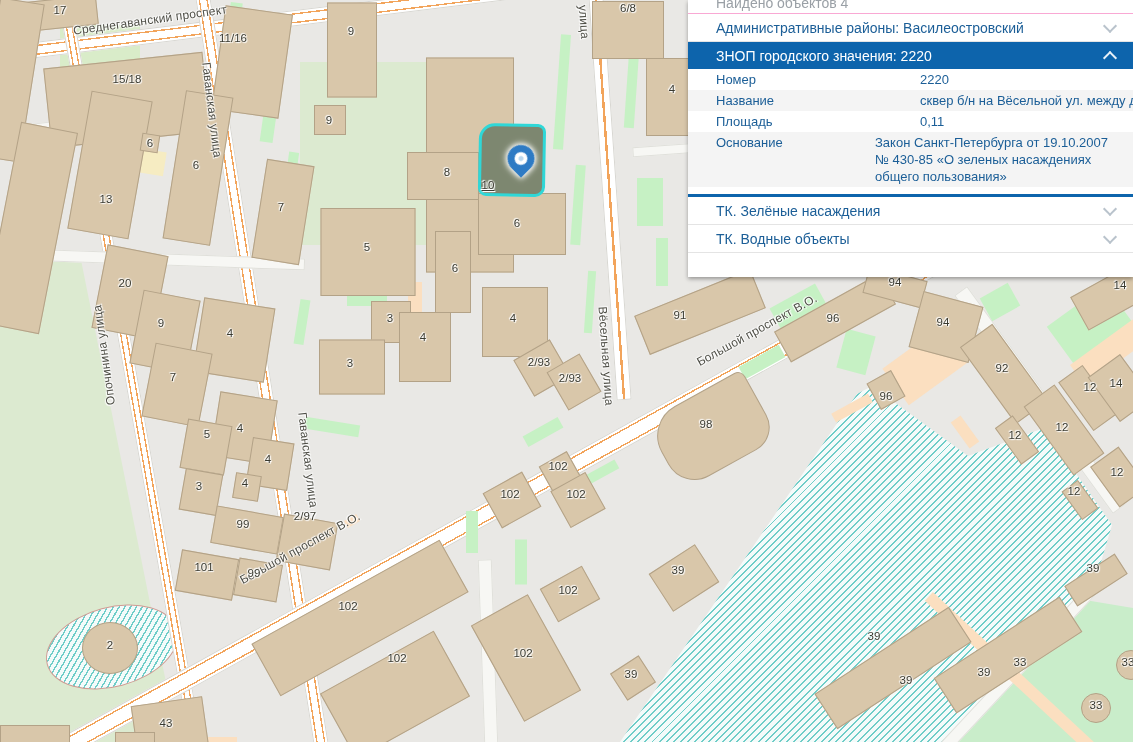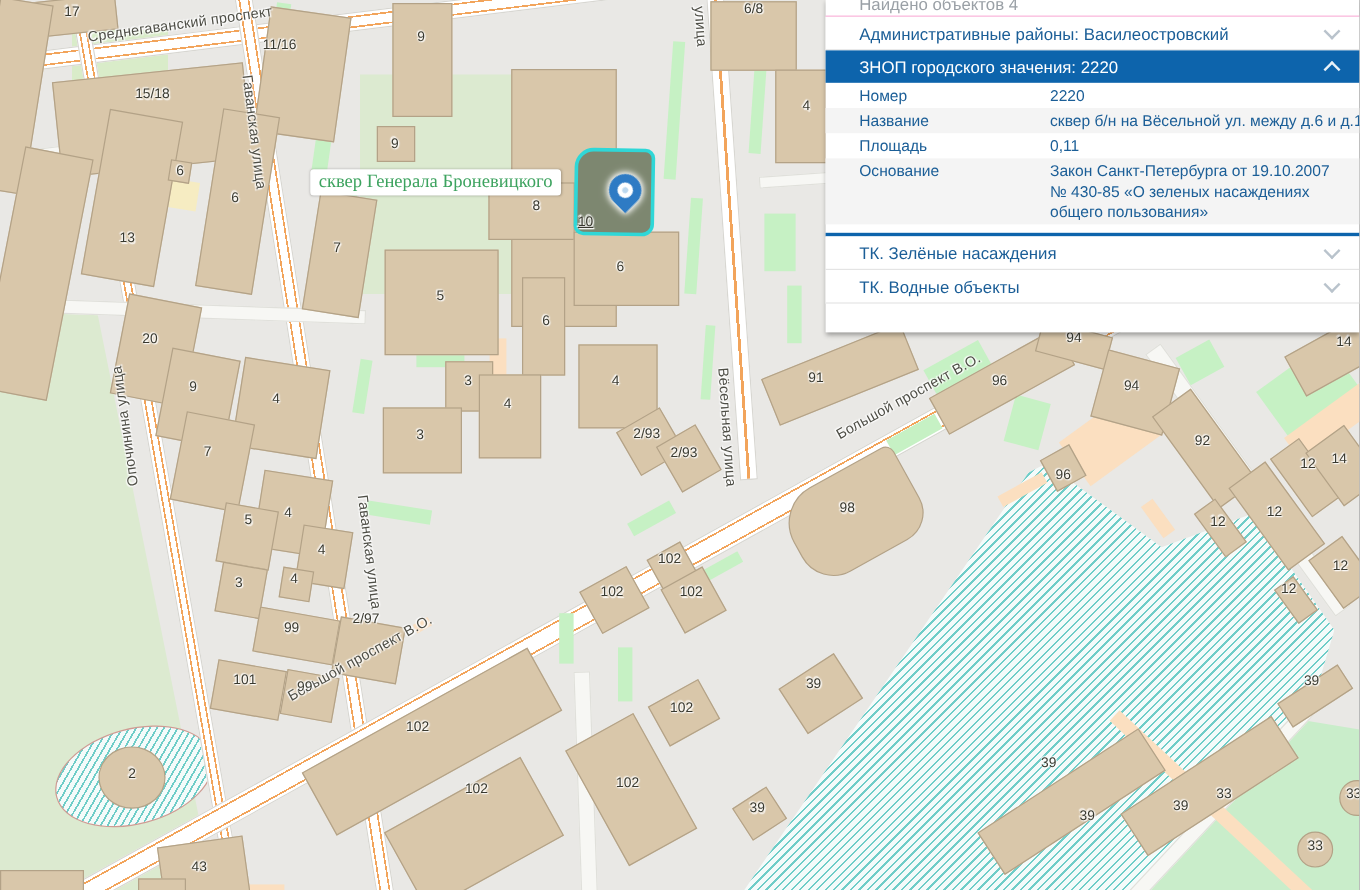--- a/index.html
+++ b/index.html
@@ -35,21 +35,21 @@
   .secrow{height:27px;display:flex;align-items:center;justify-content:space-between;padding:0 18px 0 28px;
     border-bottom:1px solid #e4e4e4;color:#1b5e97;font-size:14px;cursor:pointer;background:#fff;}
   .secrow.sel{background:#0d64ac;color:#fff;border-bottom:none;}
   .chev{width:8px;height:8px;border-right:2px solid #b9c3cc;border-bottom:2px solid #b9c3cc;transform:rotate(45deg);margin-top:-4px;flex:none;}
   .chev.up{border-color:#e8f1f8;transform:rotate(-135deg);margin-top:4px;}
   .details{font-size:13px;color:#1b5e97;}
   .drow{display:flex;align-items:flex-start;padding:2px 8px 2px 28px;line-height:17px;min-height:17px;}
   .drow.alt{background:#f4f4f4;}
   .dkey{width:159px;flex:none;}
   .dval{flex:1;}
-  .dval.nowrap{white-space:nowrap;}
+  .dval.nowrap{white-space:nowrap;margin-left:45px;}
   .bluebar{height:3px;background:#0d64ac;margin-top:7px;}
 </style>
 </head>
 <body>
 
 <div id="stage">
   <div id="map" style="background: rgb(233, 232, 229);">
       <div class="park" style="background: rgb(220, 234, 208); clip-path: polygon(0px 245px, 80px 255px, 178px 742px, 0px 742px);"></div>
       <div class="park" style="background: rgb(201, 237, 202); clip-path: polygon(950px 742px, 1085px 600px, 1133px 608px, 1133px 742px);"></div>
       <div class="park" style="background: rgb(220, 234, 208); clip-path: polygon(300px 62px, 428px 62px, 428px 245px, 300px 245px);"></div>
@@ -242,21 +242,20 @@
       <div class="blabel" style="left: 1074px; top: 491px;">12</div>
       <div class="blabel" style="left: 678px; top: 570px;">39</div>
       <div class="blabel" style="left: 631px; top: 674px;">39</div>
       <div class="blabel" style="left: 874px; top: 636px;">39</div>
       <div class="blabel" style="left: 906px; top: 680px;">39</div>
       <div class="blabel" style="left: 984px; top: 672px;">39</div>
       <div class="blabel" style="left: 1020px; top: 662px;">33</div>
       <div class="blabel" style="left: 1096px; top: 705px;">33</div>
       <div class="blabel" style="left: 1128px; top: 662px;">33</div>
       <div class="blabel" style="left: 1093px; top: 568px;">39</div>
-      <div id="place-label" style="left: 363px; top: 152px;">сквер Генерала Броневицкого</div>
       <div id="pin" style="left: 521px; top: 172px; background: rgb(46, 123, 196);"></div>
     </div>
   <div id="panel">
     <div class="found">
       <span>Найдено объектов 4</span>
     </div>
     <div id="sections">
         <div class="secrow">
           <span>Административные районы: Василеостровский</span>
           <span class="chev"></span>

